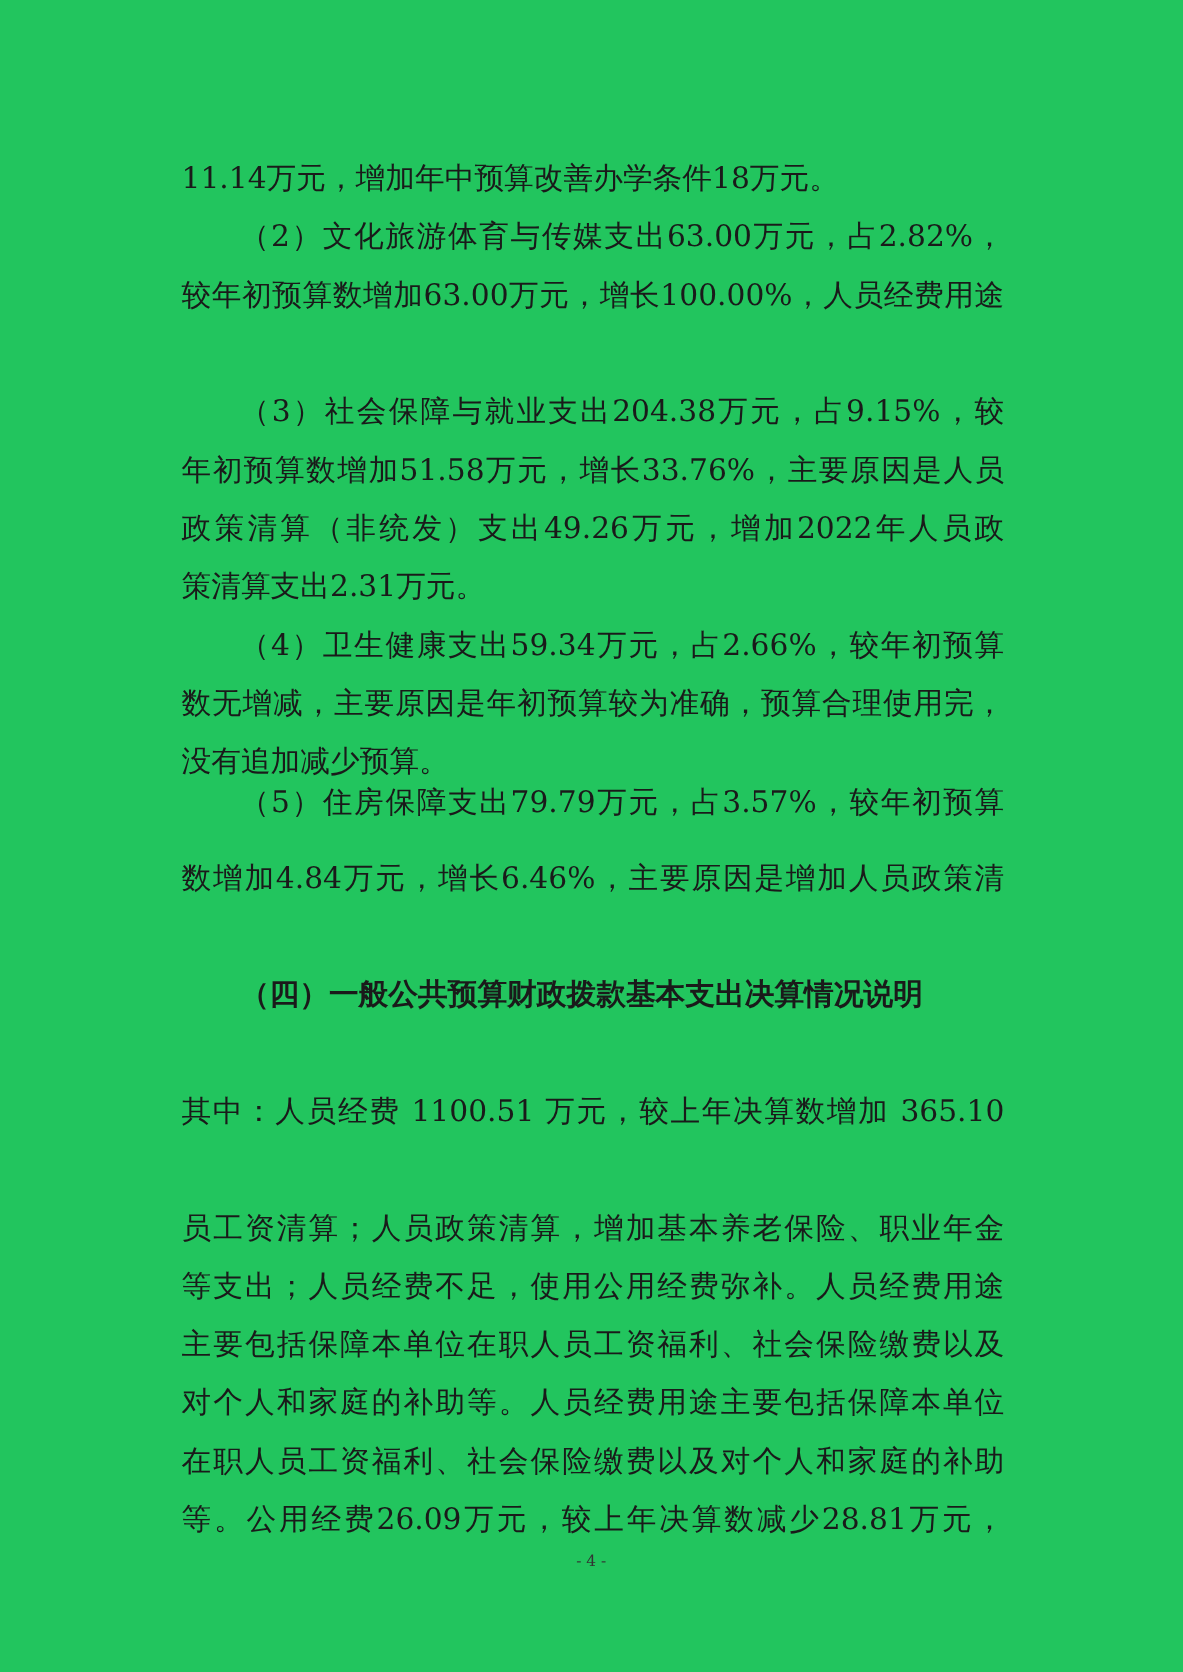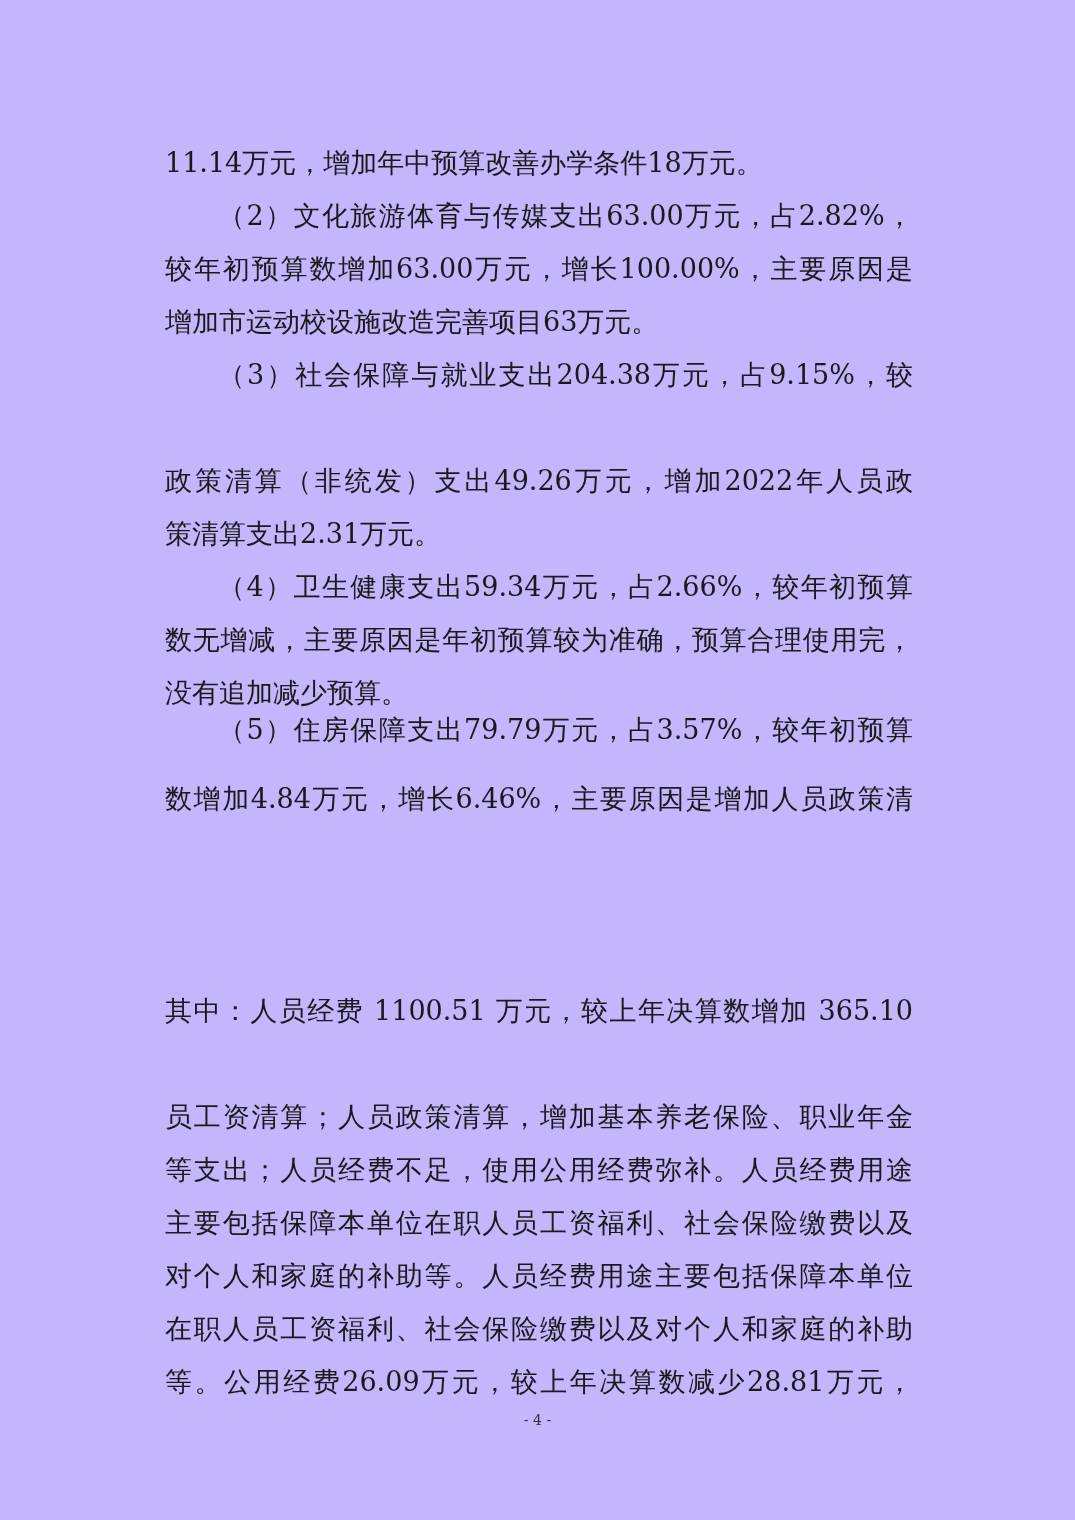--- a/index.html
+++ b/index.html
@@ -14,21 +14,21 @@
       overflow: hidden;
       font-family: "DejaVu Serif", "Liberation Serif", serif;
       color: #1a1a1a;
     }
     .page {
       position: absolute;
       left: 0;
       top: 0;
       width: 1075px;
       height: 1520px;
-      background: #c4b5fd;
+      background: #22c55e;
     }
     .line {
       position: absolute;
       left: 165px;
       width: 748px;
       font-size: 27px;
       line-height: 36px;
       height: 36px;
       white-space: nowrap;
       text-align: justify;
@@ -60,34 +60,35 @@
       font-family: "DejaVu Serif", serif;
     }
   </style>
 </head>
 <body>
 
 <div class="page">
   <div class="line last" style="top:145px">11.14万元，增加年中预算改善办学条件18万元。</div>
 
   <div class="line indent" style="top:198px">（2）文化旅游体育与传媒支出63.00万元，占2.82%，</div>
-  <div class="line" style="top:251px">较年初预算数增加63.00万元，增长100.00%，主要原因是</div>
-  <div class="line last" style="top:304px">增加市运动校设施改造完善项目63万元。</div>
+  <div class="line" style="top:251px">较年初预算数增加63.00万元，增长100.00%，人员经费用途</div>
 
   <div class="line indent" style="top:357px">（3）社会保障与就业支出204.38万元，占9.15%，较</div>
+  <div class="line" style="top:410px">年初预算数增加51.58万元，增长33.76%，主要原因是人员</div>
   <div class="line" style="top:463px">政策清算（非统发）支出49.26万元，增加2022年人员政</div>
   <div class="line last" style="top:516px">策清算支出2.31万元。</div>
 
   <div class="line indent" style="top:569px">（4）卫生健康支出59.34万元，占2.66%，较年初预算</div>
   <div class="line" style="top:622px">数无增减，主要原因是年初预算较为准确，预算合理使用完，</div>
   <div class="line last" style="top:675px">没有追加减少预算。</div>
 
   <div class="line indent" style="top:712px">（5）住房保障支出79.79万元，占3.57%，较年初预算</div>
   <div class="line" style="top:781px">数增加4.84万元，增长6.46%，主要原因是增加人员政策清</div>
 
+  <div class="line heading" style="top:887px">（四）一般公共预算财政拨款基本支出决算情况说明</div>
 
   <div class="line" style="top:993px">其中：人员经费 1100.51 万元，较上年决算数增加 365.10</div>
   <div class="line" style="top:1099px">员工资清算；人员政策清算，增加基本养老保险、职业年金</div>
   <div class="line" style="top:1205px">主要包括保障本单位在职人员工资福利、社会保险缴费以及</div>
   <div class="line" style="top:1152px">等支出；人员经费不足，使用公用经费弥补。人员经费用途</div>
   <div class="line" style="top:1258px">对个人和家庭的补助等。人员经费用途主要包括保障本单位</div>
   <div class="line" style="top:1311px">在职人员工资福利、社会保险缴费以及对个人和家庭的补助</div>
   <div class="line" style="top:1364px">等。公用经费26.09万元，较上年决算数减少28.81万元，</div>
 
   <div class="page-number">- 4 -</div>

